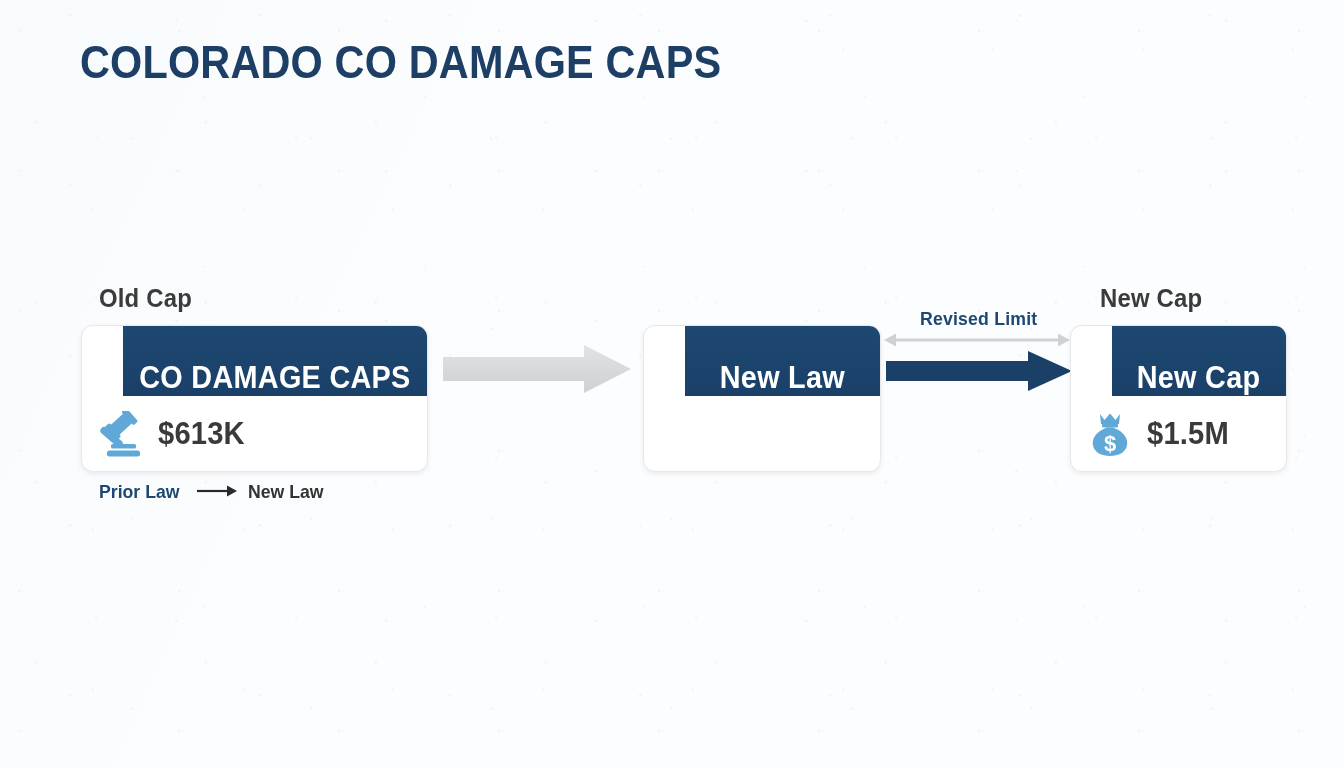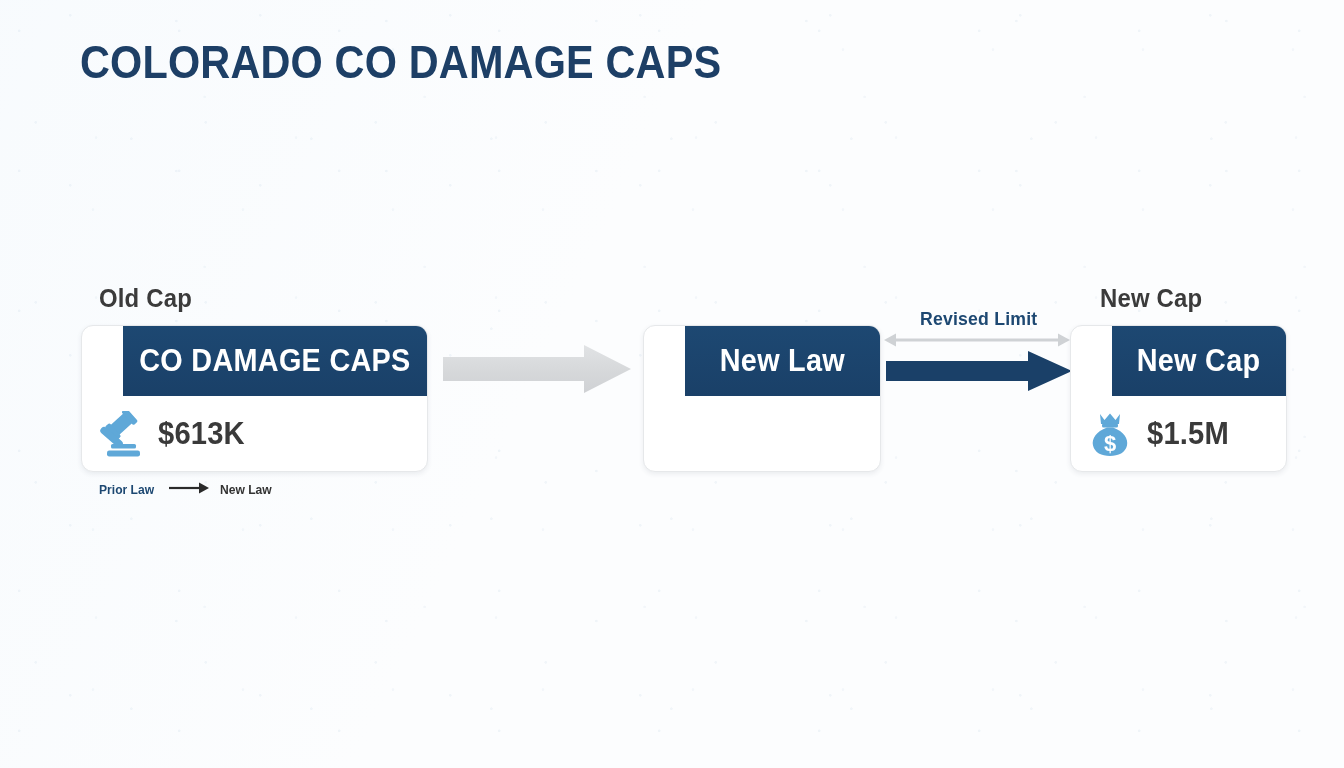--- a/index.html
+++ b/index.html
@@ -55,21 +55,21 @@
     border: 1px solid #e6e8ea;
     border-radius: 12px;
     box-shadow: 0 2px 5px rgba(60,70,85,0.09);
     overflow: hidden;
     box-sizing: border-box;
   }
   .card-head {
     height: 70px;
     background: linear-gradient(180deg, #1d4872 0%, #1a4068 100%);
     display: flex;
-    align-items: center;
+    align-items: flex-end;
     justify-content: center;
     box-sizing: border-box;
     margin-left: 41px;
   }
   .card-head-text {
     color: #ffffff;
     font-size: 31px;
     font-weight: 700;
     letter-spacing: 0.3px;
     transform: scaleX(0.93);
@@ -114,21 +114,21 @@
   }
 
   
   .caption {
     position: absolute;
     left: 99px;
     top: 481px;
     display: flex;
     align-items: center;
     gap: 11px;
-    font-size: 13px;
+    font-size: 19px;
     font-weight: 700;
     white-space: nowrap;
   }
   .caption-prior { color: #1d4872; transform: scaleX(0.93); transform-origin: left center; }
   .caption-new   { color: #333333; transform: scaleX(0.93); transform-origin: left center; }
 
   
   .conn {
     position: absolute;
   }

